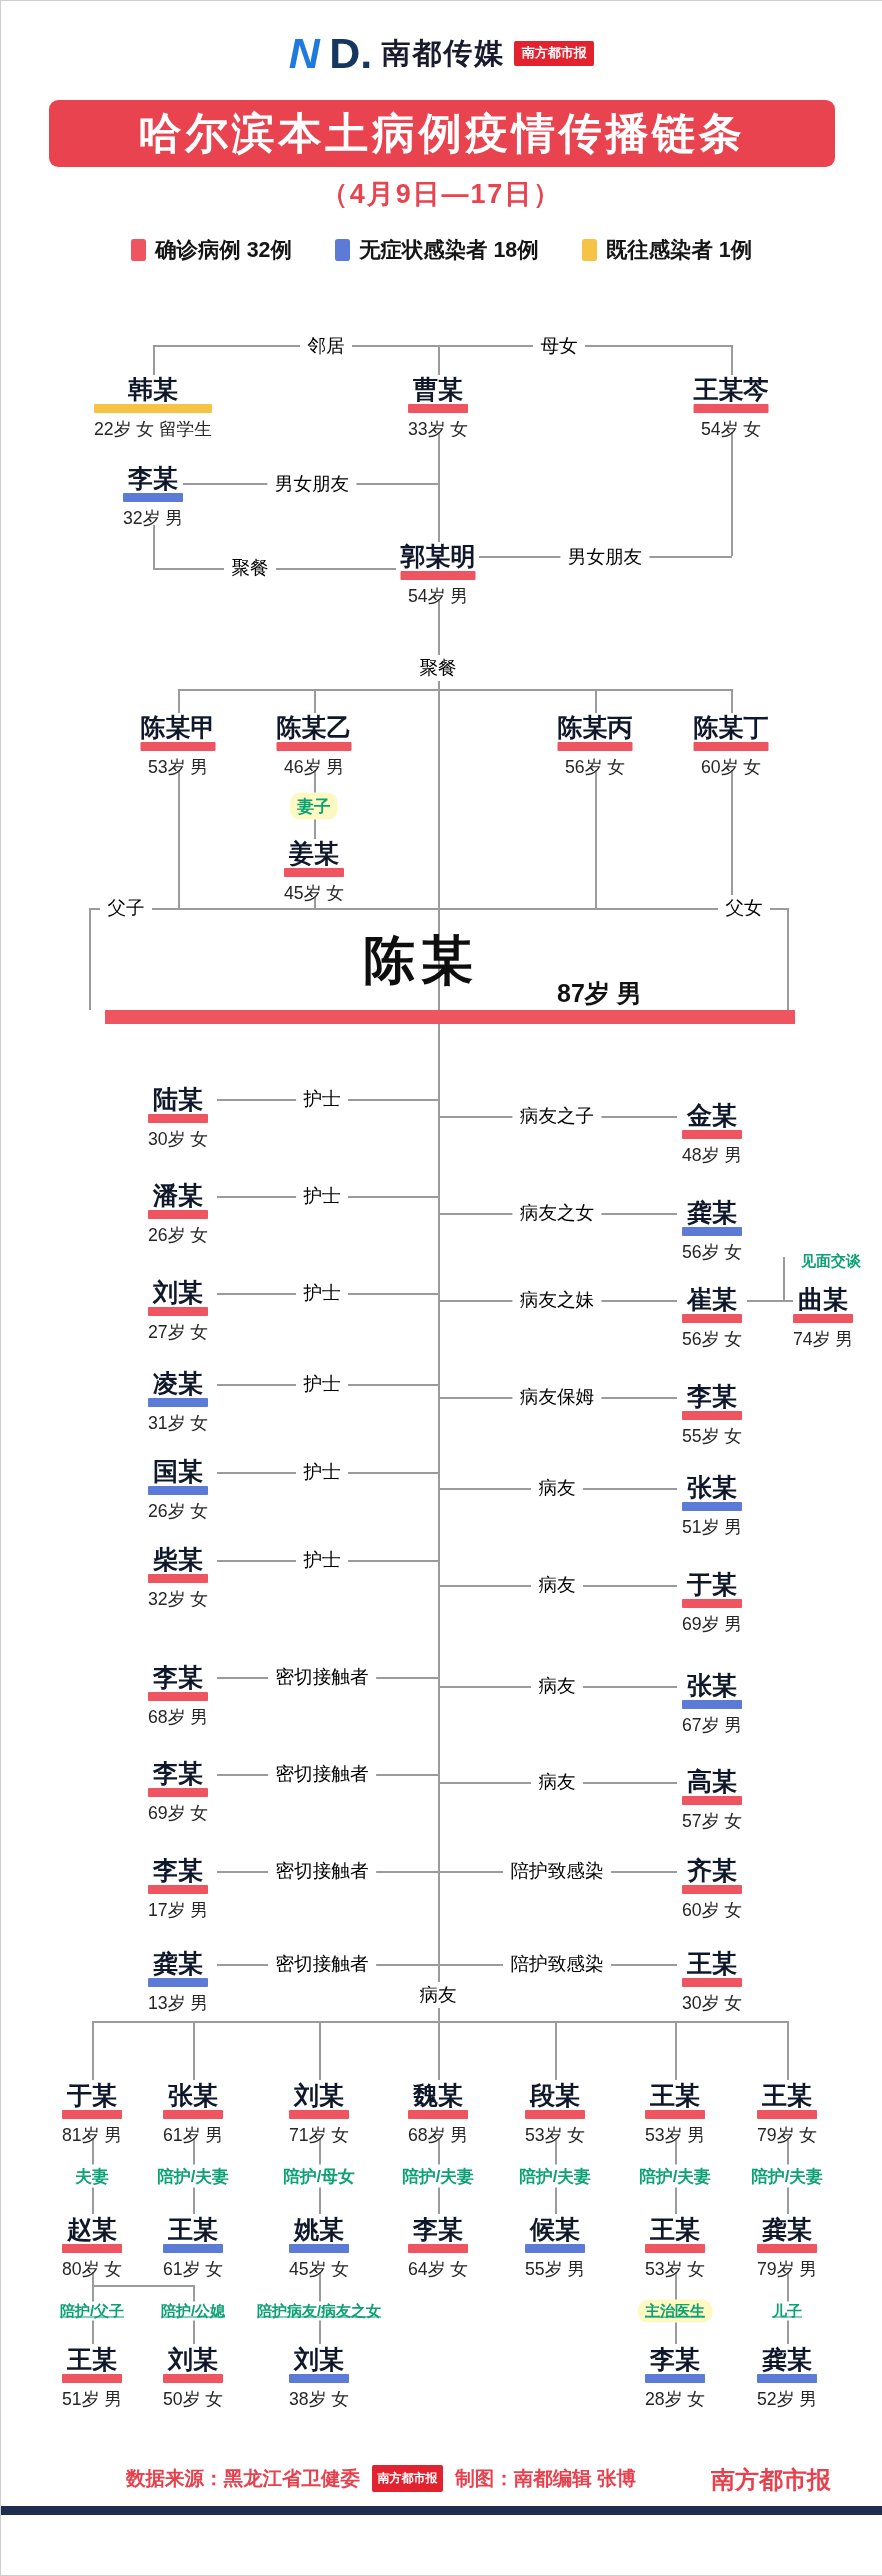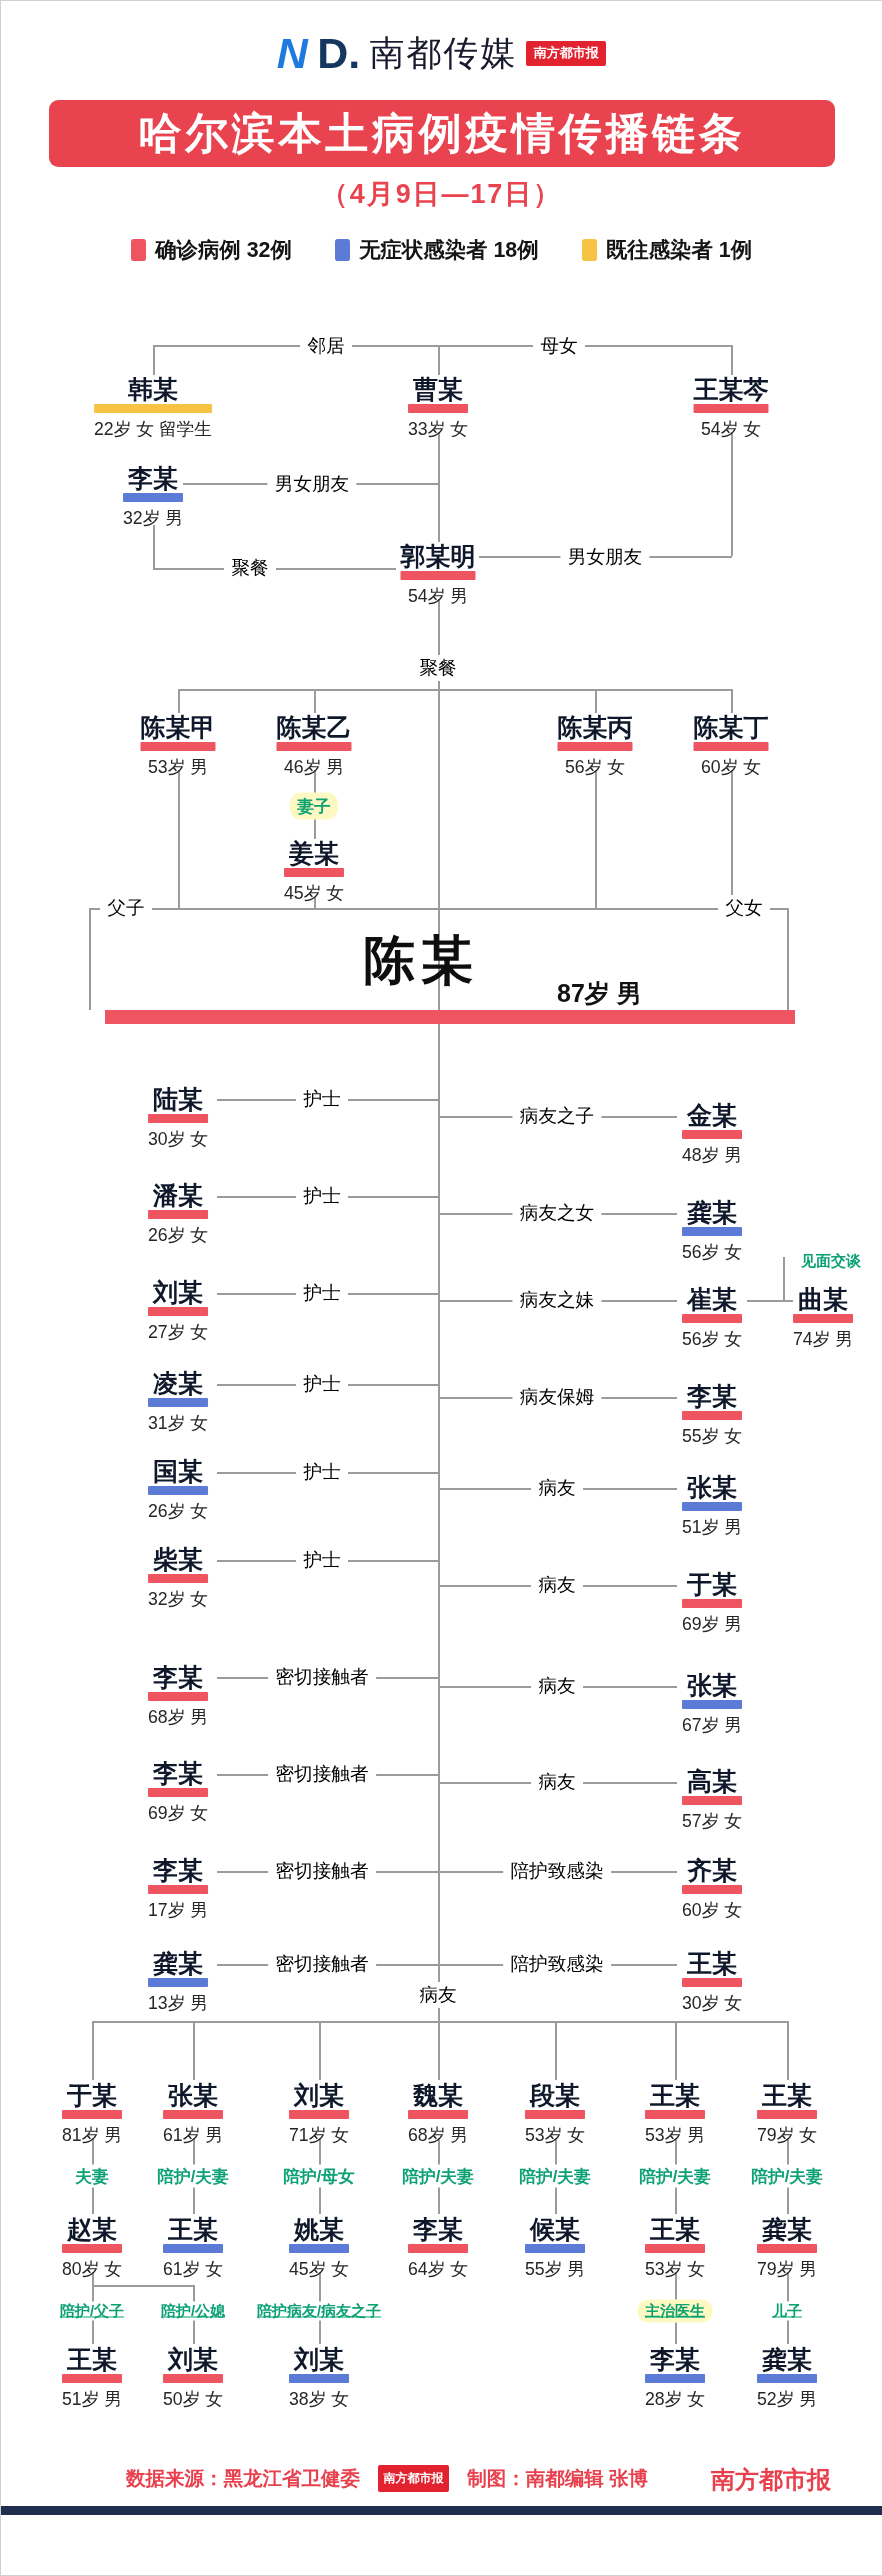--- a/index.html
+++ b/index.html
@@ -3,21 +3,21 @@
 <meta charset="utf-8">
 <style>
   html,body{margin:0;padding:0;background:#eee;}
   .page{position:relative;width:883px;height:2576px;background:#fff;margin:0 auto;
         font-family:"Liberation Sans","DejaVu Sans",sans-serif;overflow:hidden;
         border:0.9px solid #cfcfcf;box-sizing:border-box;}
   
   .logo-row{position:absolute;top:28px;left:0;width:100%;display:flex;justify-content:center;align-items:center;gap:9.3px;}
   .logo-n{font-size:43px;font-weight:bold;font-style:italic;color:#1f7ae0;}
   .logo-d{font-size:43px;font-weight:bold;color:#14365f;}
-  .logo-text{font-size:35px;font-weight:normal;color:#1a1a2e;letter-spacing:1.9px;}
+  .logo-text{font-size:29px;font-weight:bold;color:#1a1a2e;letter-spacing:1.9px;}
   .stamp{background:#e2222e;color:#fff;font-size:13px;font-weight:bold;padding:5.6px 7.4px;line-height:1.1;border-radius:1.9px;white-space:nowrap;}
   .banner{position:absolute;left:48px;top:99px;width:786px;height:67px;background:#e8434f;border-radius:9.3px;}
   .title{width:100%;text-align:center;line-height:67px;color:#fff;font-size:43px;font-weight:bold;letter-spacing:3.7px;white-space:nowrap;}
   .subtitle{position:absolute;top:175px;left:0;width:100%;text-align:center;color:#e8434f;font-size:27px;font-weight:bold;letter-spacing:1.9px;}
   
   .legend{position:absolute;top:234px;left:0;width:100%;display:flex;justify-content:center;gap:43px;align-items:center;}
   .leg-item{display:flex;align-items:center;gap:9.3px;}
   .sw{width:15px;height:22px;border-radius:2.8px;}
   .sw-red{background:#ef5560;}.sw-blue{background:#5b7bd7;}.sw-yellow{background:#f6c345;}
   .leg-label{font-size:21.4px;font-weight:bold;color:#151515;}
@@ -40,21 +40,21 @@
   .node[data-st="confirmed"] .bar{background:#ef5560;}
   .node[data-st="asymptomatic"] .bar{background:#5b7bd7;}
   .node[data-st="previous"] .bar{background:#f6c345;}
   
   .bigname{position:absolute;left:420px;top:925px;transform:translateX(-50%);font-size:52px;font-weight:bold;
            color:#0e0e0e;letter-spacing:5.6px;z-index:3;white-space:nowrap;}
   .biginfo{position:absolute;left:556px;top:976px;font-size:25px;font-weight:bold;color:#111;z-index:3;white-space:nowrap;}
   .bigbar{position:absolute;left:104px;top:1009px;width:690px;height:14px;z-index:1;background:#bbb;}
   .bigbar[data-st="confirmed"]{background:#ef5560;}
   
-  .footer-left{position:absolute;left:125px;top:2464px;display:flex;align-items:center;gap:18px;z-index:3;}
+  .footer-left{position:absolute;left:125px;top:2464px;display:flex;align-items:center;gap:12px;z-index:3;}
   .f-red{color:#e8404d;font-size:19.5px;font-weight:bold;white-space:nowrap;}
   .f-stamp{background:#e2222e;color:#fff;font-size:12px;font-weight:bold;padding:4.6px 5.6px;border-radius:1.9px;white-space:nowrap;}
   .footer-right{position:absolute;right:51px;top:2463px;color:#e8404d;font-size:24px;font-weight:bold;z-index:3;}
   .bottom-bar{position:absolute;left:0;top:2505px;width:100%;height:9.3px;background:#1f2d4e;}
 </style>
 </head>
 <body>
 
 <div class="page">
 
@@ -190,21 +190,21 @@
   <span class="rl" style="left:437px;top:1994px">病友</span>
   <span class="rl gl g18" style="left:91px;top:2175px">夫妻</span>
   <span class="rl gl g18" style="left:192px;top:2175px">陪护/夫妻</span>
   <span class="rl gl g18" style="left:318px;top:2175px">陪护/母女</span>
   <span class="rl gl g18" style="left:437px;top:2175px">陪护/夫妻</span>
   <span class="rl gl g18" style="left:554px;top:2175px">陪护/夫妻</span>
   <span class="rl gl g18" style="left:674px;top:2175px">陪护/夫妻</span>
   <span class="rl gl g18" style="left:786px;top:2175px">陪护/夫妻</span>
   <span class="rl gl g16" style="left:91px;top:2310px">陪护/父子</span>
   <span class="rl gl g16" style="left:192px;top:2310px">陪护/公媳</span>
-  <span class="rl gl g16" style="left:318px;top:2310px">陪护病友/病友之子</span>
+  <span class="rl gl g16" style="left:318px;top:2310px">陪护病友/病友之女</span>
   <span class="rl gl tag g16" style="left:674px;top:2310px">主治医生</span>
   <span class="rl gl g16" style="left:786px;top:2310px">儿子</span>
 
   <div class="node" style="left:152px;top:374px" data-st="previous">
     <div class="nm">韩某</div>
       <div class="bar"></div>
       <div class="info">22岁 女 留学生</div>
   </div>
   <div class="node" style="left:437px;top:374px" data-st="confirmed">
     <div class="nm">曹某</div>

